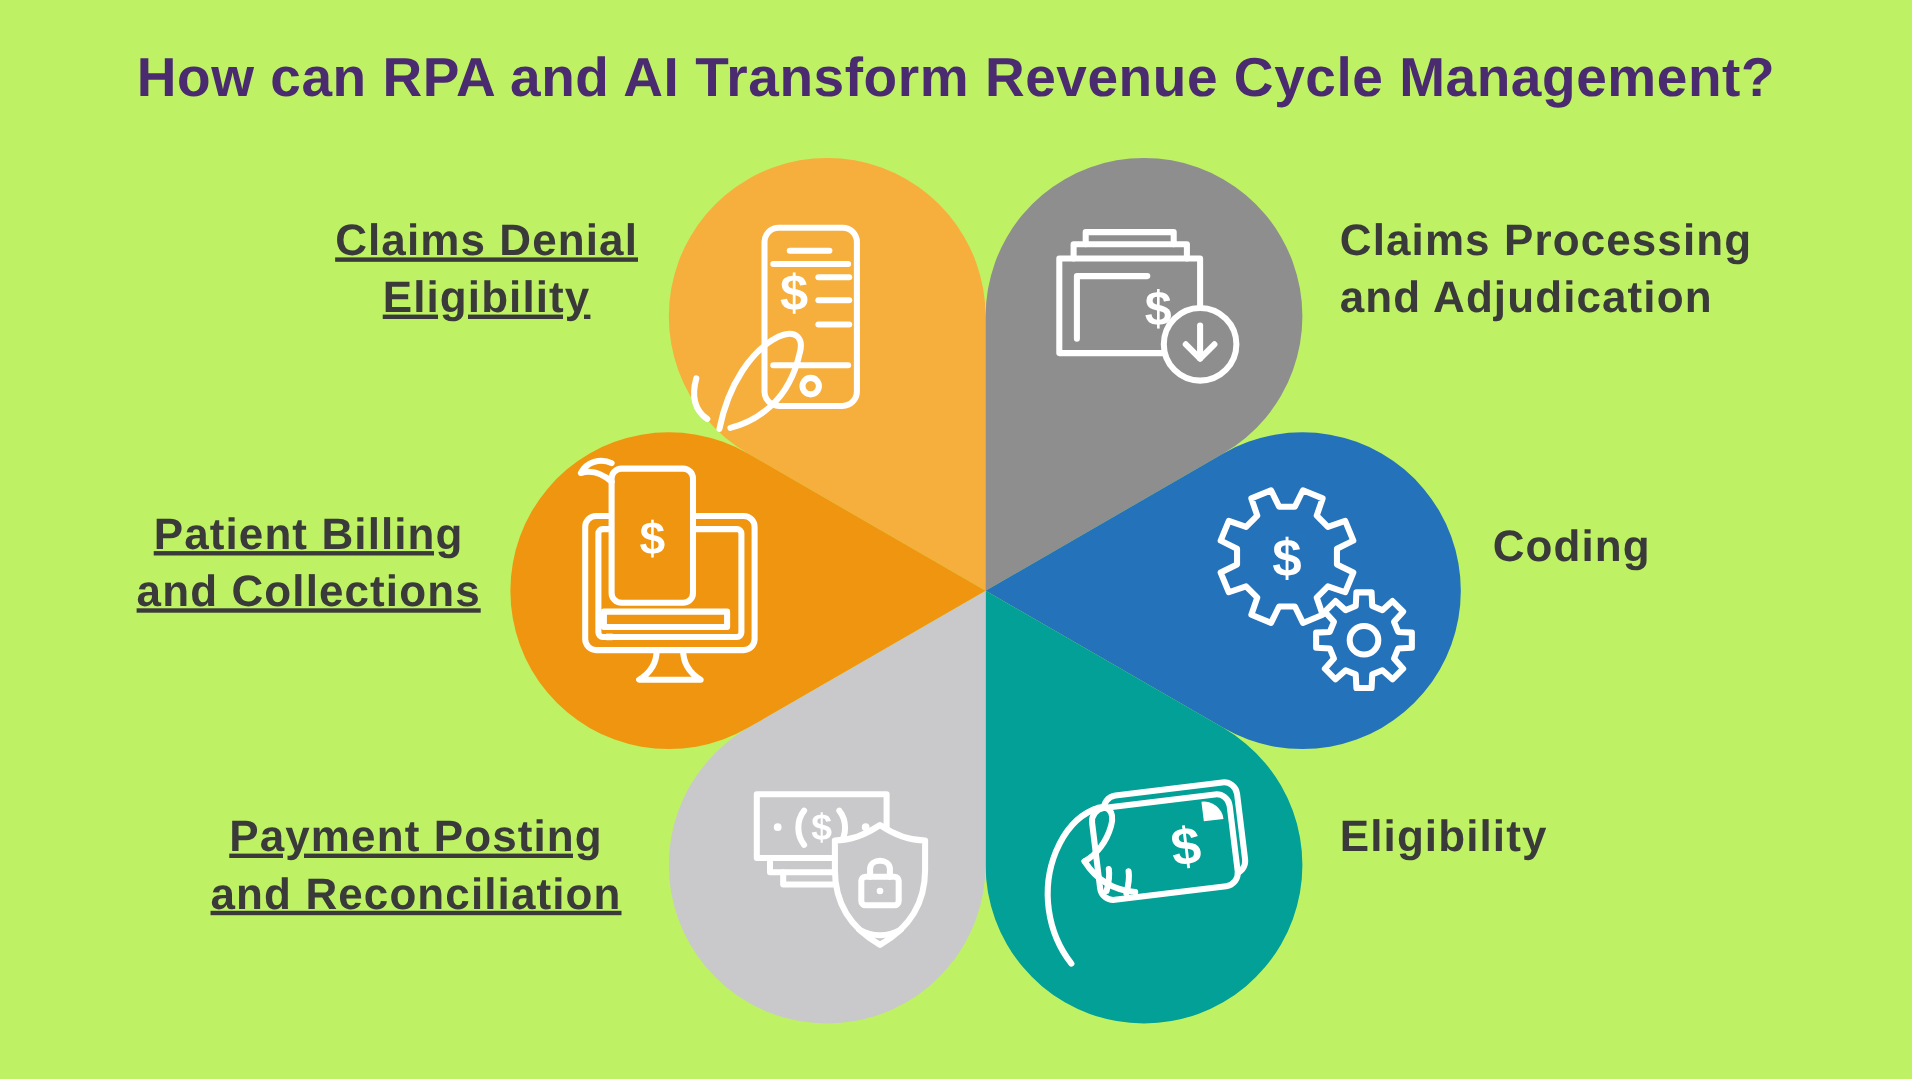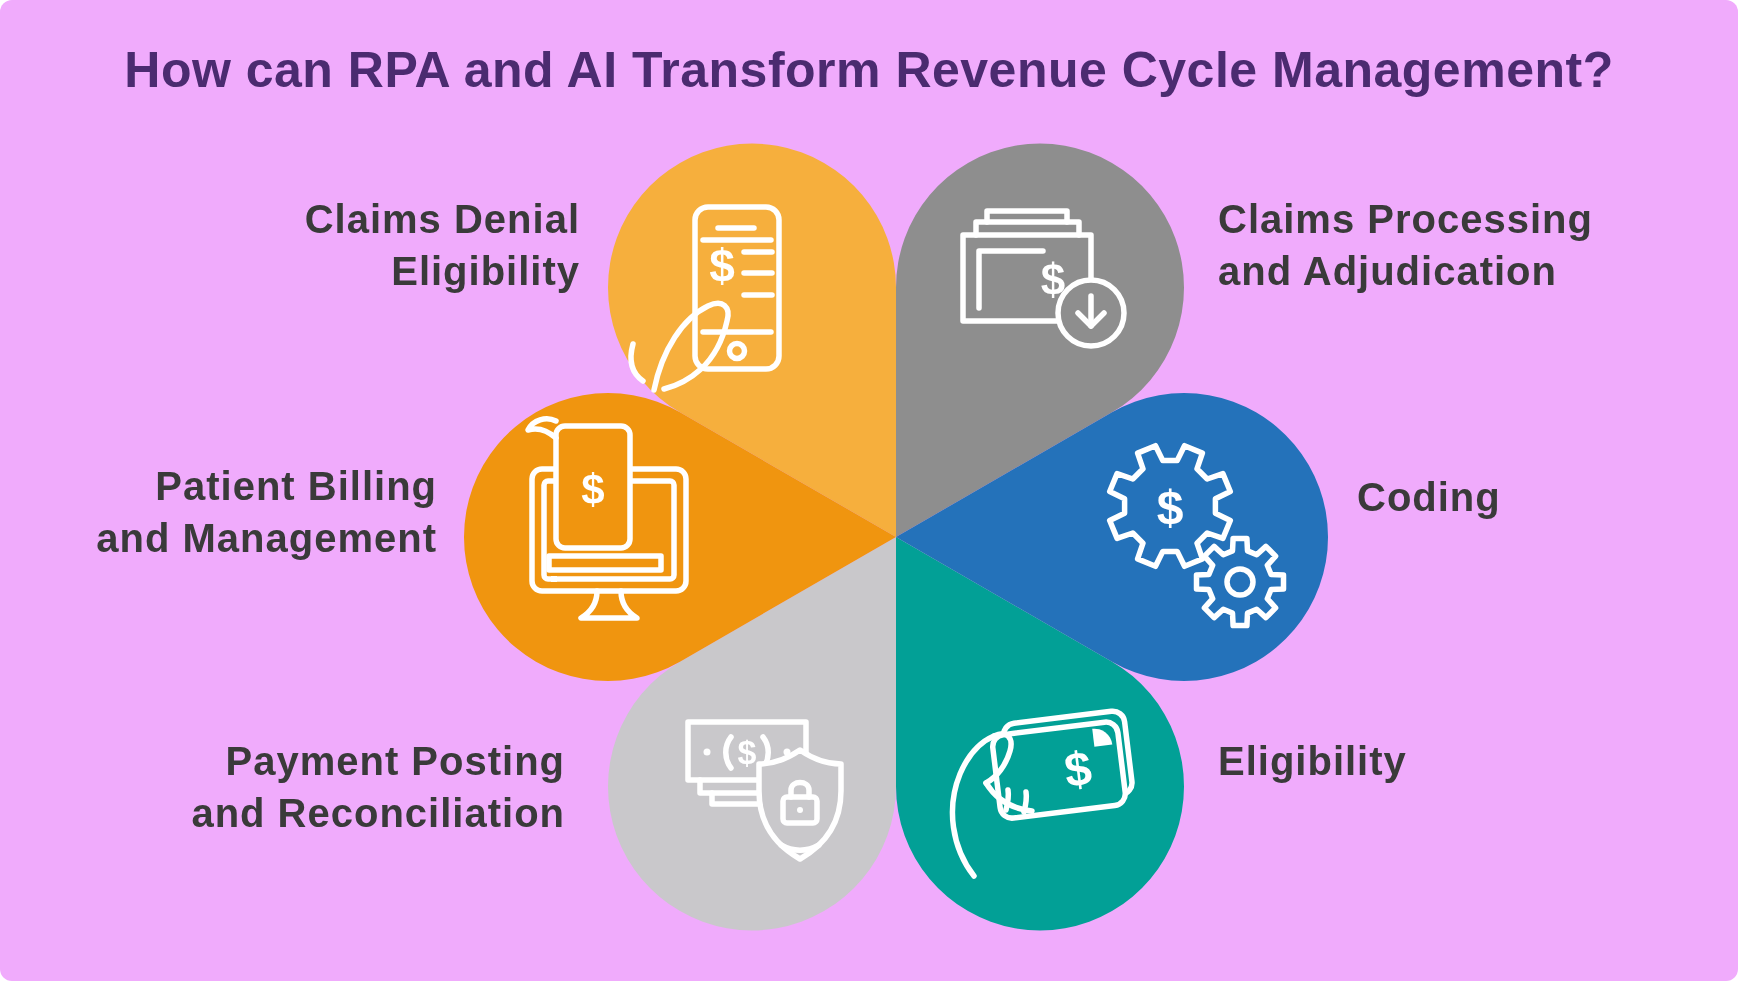--- a/index.html
+++ b/index.html
@@ -1,27 +1,27 @@
 <!DOCTYPE html>
 <html><head>
 <meta charset="utf-8">
 <style>
   html,body{margin:0;padding:0;background:#fff;}
-  .stage{position:relative;width:1738px;height:981px;background:#f0abfc;overflow:hidden;
-         font-family:"Liberation Sans",sans-serif;border-radius:12px;}
+  .stage{position:relative;width:1738px;height:981px;background:#bef264;overflow:hidden;
+         font-family:"Liberation Sans",sans-serif;}
   .title{position:absolute;top:40px;left:0;width:1738px;text-align:center;margin:0;
          font:bold 50px/60px "Liberation Sans",sans-serif;color:#4B2B70;letter-spacing:.5px;}
   .flower{position:absolute;top:0;left:0;width:1738px;height:981px;}
   .petal{stroke:none;}
   .icon{stroke:#fff;stroke-width:5.5;fill:none;stroke-linecap:round;stroke-linejoin:round;}
   .icon text{stroke:none;fill:#fff;font-family:"Liberation Sans",sans-serif;font-weight:bold;}
   .label{position:absolute;font:bold 40px/52px "Liberation Sans",sans-serif;color:#3A3A3A;
          letter-spacing:1px;white-space:nowrap;}
   .label span{display:block;}
-  .lab-right{text-align:right;}
+  .lab-right{text-align:center;text-decoration:underline;}
   #label-claims-denial{top:193px;right:1158px;}
   #label-claims-processing{top:193px;left:1218px;}
   #label-coding-billing{top:471px;left:1357px;}
   #label-eligibility{top:735px;left:1218px;}
   #label-payment-posting{top:735px;right:1173px;margin-left:43px;}
   #label-patient-billing{top:460px;right:1301px;}
 </style>
 </head>
 <body>
 
@@ -136,16 +136,16 @@
   </div>
   <div class="label" id="label-eligibility">
     <span>Eligibility</span>
   </div>
   <div class="label lab-right" id="label-payment-posting">
     <span>Payment Posting</span>
     <span>and Reconciliation</span>
   </div>
   <div class="label lab-right" id="label-patient-billing">
     <span>Patient Billing</span>
-    <span>and Management</span>
+    <span>and Collections</span>
   </div>
 
 </div>
 
 </body></html>

